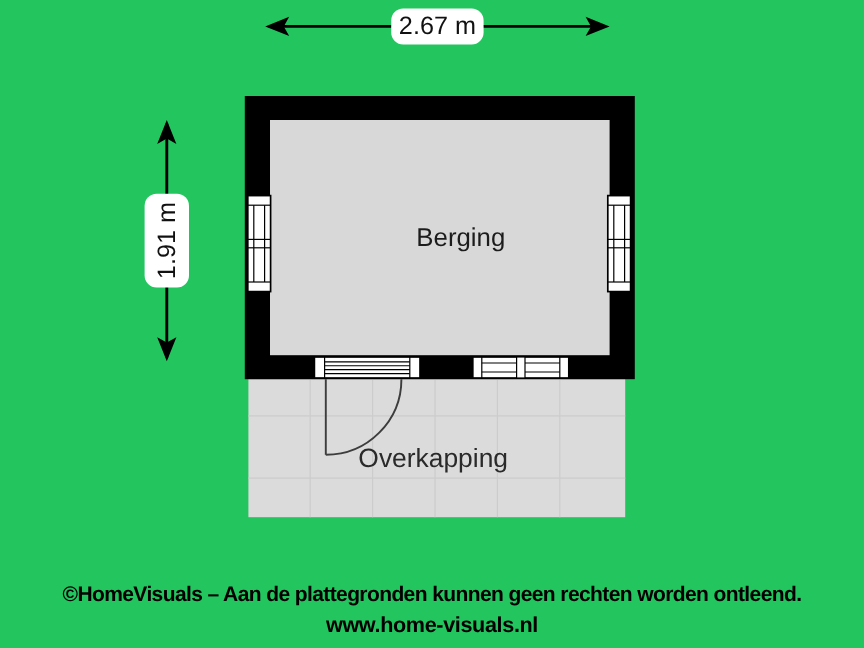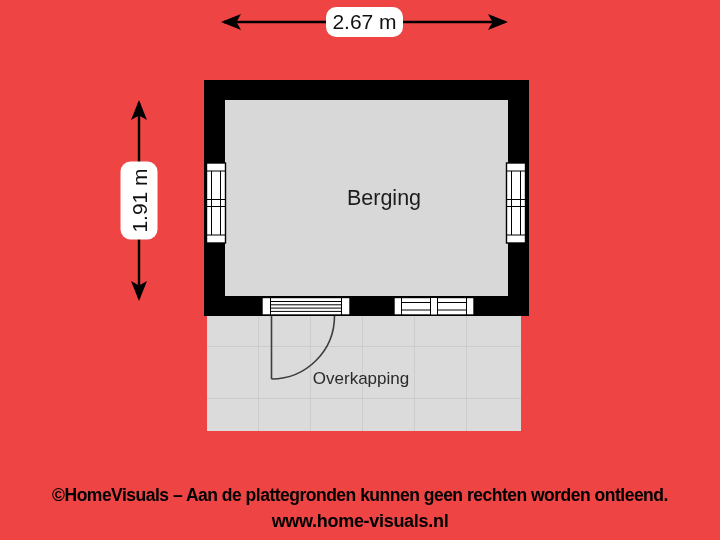--- a/index.html
+++ b/index.html
@@ -4,21 +4,21 @@
 <style>
   html, body {
     margin: 0;
     padding: 0;
     background: #ffffff;
   }
   .stage {
     position: relative;
     width: 720px;
     height: 540px;
-    background: #ef4444;
+    background: #22c55e;
     overflow: hidden;
     font-family: "Liberation Sans", sans-serif;
   }
   .stage svg {
     position: absolute;
     inset: 0;
   }
   .dim-label {
     position: absolute;
     background: #ffffff;
@@ -55,21 +55,21 @@
     font-size: 21.5px;
     color: #1c1c1c;
     z-index: 4;
   }
   .canopy-label {
     position: absolute;
     left: 261px;
     top: 369px;
     width: 200px;
     text-align: center;
-    font-size: 17px;
+    font-size: 22px;
     color: #2a2a2a;
     z-index: 4;
   }
   .footer {
     position: absolute;
     left: 0;
     top: 482px;
     width: 720px;
     text-align: center;
     color: #000000;

